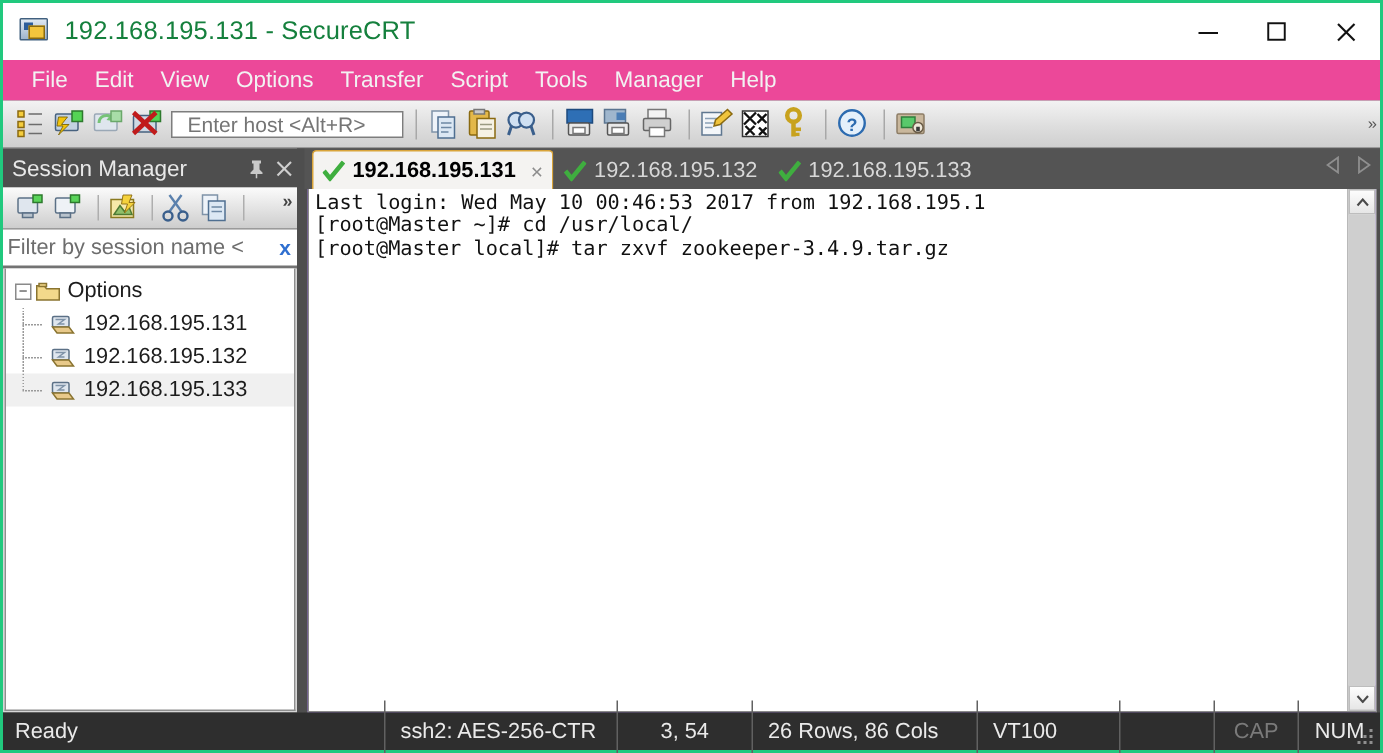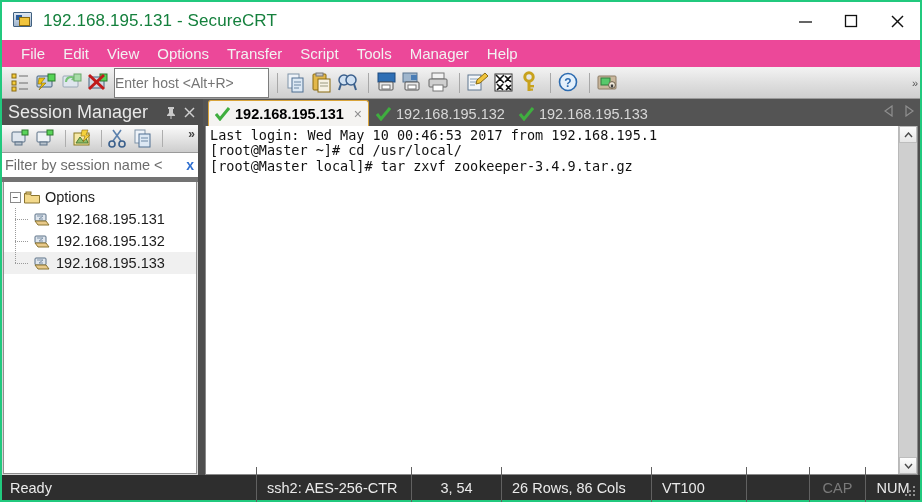--- a/index.html
+++ b/index.html
@@ -58,57 +58,57 @@
     height:31px;flex:0 0 auto;
     background:linear-gradient(#f3f3f3,#dedede 55%,#cfcfcf);
     border-bottom:1px solid #9a9a9a;
     display:flex;align-items:center;padding-left:6px;
   }
   .tb-ico{
     width:24px;height:23px;margin-right:2px;position:relative;flex:0 0 auto;
   }
   .tb-sep{width:1px;height:20px;background:#a8a8a8;margin:0 6px;flex:0 0 auto;}
   .hostbox{
-    width:155px;height:30px;background:#fff;border:1px solid #7d7d7d;
-    font-size:14px;color:#6b6b6b;line-height:20px;padding-left:0;
+    width:155px;height:18px;background:#fff;border:1px solid #7d7d7d;
+    font-size:14px;color:#6b6b6b;line-height:20px;padding-left:10px;
     box-sizing:border-box;margin:0 2px;flex:0 0 auto;white-space:nowrap;overflow:hidden;
   }
   .tb-right{
     margin-left:auto;margin-right:2px;color:#555;font-size:11px;
     writing-mode:horizontal-tb;
   }
   
   .body{flex:1 1 auto;display:flex;min-height:0;background:#4e4e4e;}
   
   .sm{
     width:196px;flex:0 0 auto;display:flex;flex-direction:column;
     background:#d6d6d6;min-height:0;
   }
   .sm-head{
     height:26px;display:flex;align-items:center;flex:0 0 auto;
     background:#4e4e4e;padding-left:6px;
   }
-  .sm-title{color:#e8e8e8;font-size:18px;flex:1 1 auto;white-space:nowrap;}
+  .sm-title{color:#e8e8e8;font-size:15px;flex:1 1 auto;white-space:nowrap;}
   .sm-pin,.sm-close{
     width:18px;height:20px;display:flex;align-items:center;justify-content:center;
     color:#cfcfcf;font-size:14px;
   }
   .sm-tb{
     height:27px;flex:0 0 auto;
     background:linear-gradient(#fbfbfb,#e2e2e2 55%,#cdcdcd);
     border-bottom:1px solid #9a9a9a;
     display:flex;align-items:center;padding-left:8px;position:relative;
   }
   .smtb-ico{width:23px;height:21px;margin-right:2px;position:relative;flex:0 0 auto;}
   .smtb-sep{width:1px;height:17px;background:#aeaeae;margin:0 5px;flex:0 0 auto;}
   .smtb-more{
     position:absolute;right:3px;top:2px;color:#444;font-size:12px;font-weight:bold;
   }
   .sm-filter{
-    height:24px;flex:0 0 auto;background:#fff;border-bottom:5px solid #737373;
+    height:24px;flex:0 0 auto;background:#fff;border-bottom:2px solid #737373;
     display:flex;align-items:center;
   }
   .sm-filter-text{
     font-size:14.5px;color:#6d6d6d;padding-left:3px;flex:1 1 auto;
     white-space:nowrap;overflow:hidden;
   }
   .sm-filter-x{color:#2f6fd0;font-size:14px;font-weight:bold;padding:0 4px;}
   .sm-tree{
     flex:1 1 auto;background:#fff;border:1px solid #8e8e8e;border-top:none;
     margin:0 1px 1px 1px;overflow:hidden;position:relative;

